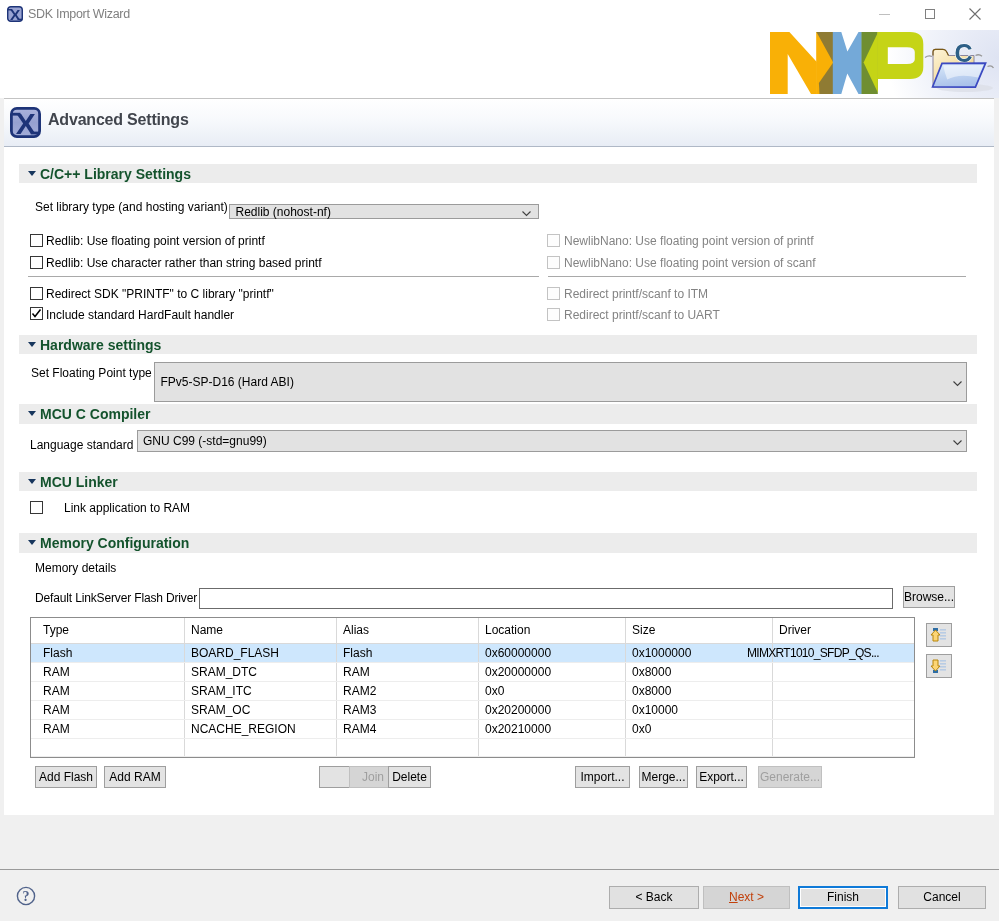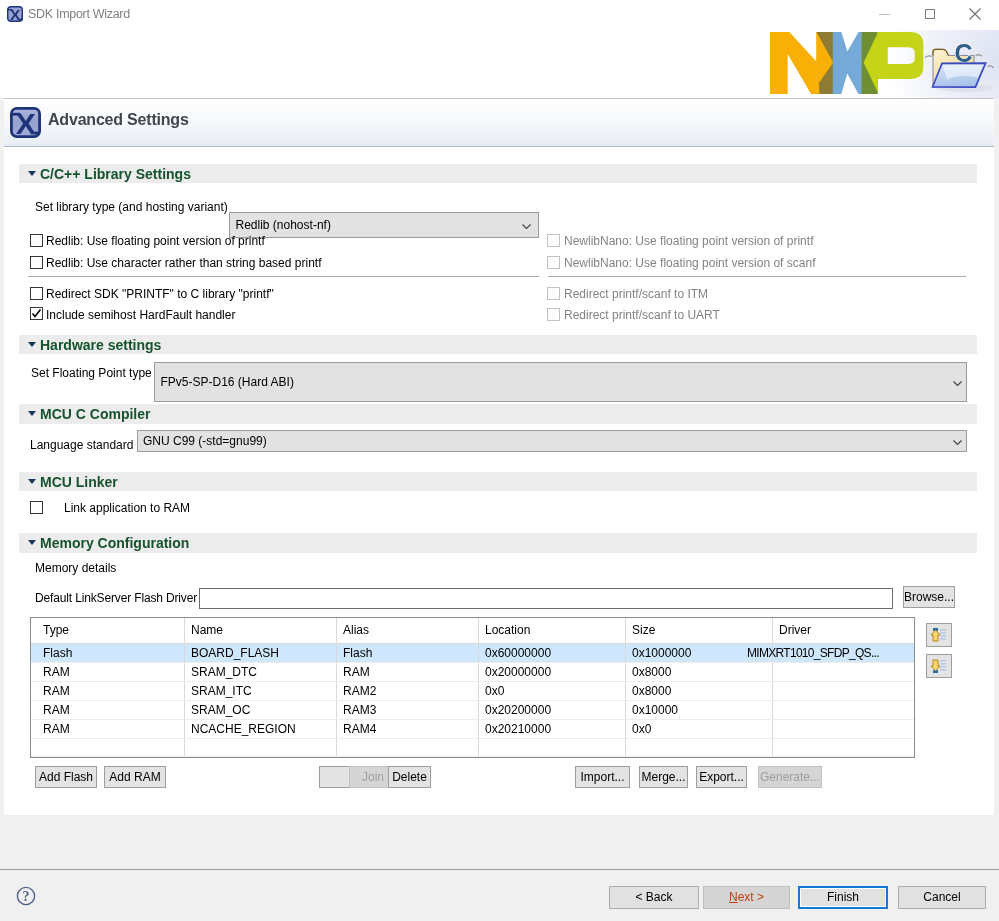--- a/index.html
+++ b/index.html
@@ -120,40 +120,40 @@
     <rect x="20.8" y="24.6" width="9" height="2.8" fill="#1e3478"></rect>
     <text x="15.8" y="27.4" text-anchor="middle" font-family="Liberation Sans, sans-serif" font-weight="bold" font-size="30" fill="#1e3478">X</text>
   </svg>
   <div class="abs advtitle">Advanced Settings</div>
 
   <div class="sec" style="top:164px;">
     <span class="tri"></span>
     <span class="st">C/C++ Library Settings</span>
   </div>
   <div class="lbl" style="left:35px; top:200px;">Set library type (and hosting variant)</div>
-  <div class="combo" style="left:229px; top:212px; width:310px; height:26px;">
+  <div class="combo" style="left:229px; top:204px; width:310px; height:15px;">
     <span class="ct">Redlib (nohost-nf)</span>
     <svg class="chev" viewBox="0 0 9 9">
       <path d="M0.5 2.5 L4.5 6.5 L8.5 2.5" stroke="#404040" stroke-width="1.1" fill="none"></path>
     </svg>
   </div>
 
   <div class="cb" style="left:29.5px; top:234px;"></div>
   <div class="lbl" style="left:46px; top:234px;">Redlib: Use floating point version of printf</div>
   <div class="cb" style="left:29.5px; top:256px;"></div>
   <div class="lbl" style="left:46px; top:256px;">Redlib: Use character rather than string based printf</div>
   <div class="sepline" style="left:28px; top:276px; width:511px;"></div>
   <div class="cb" style="left:29.5px; top:287px;"></div>
   <div class="lbl" style="left:46px; top:287px;">Redirect SDK "PRINTF" to C library "printf"</div>
   <div class="cb" style="left:29.5px; top:307px;">
     <svg width="11" height="11" viewBox="0 0 11 11" style="position:absolute;left:0;top:0;">
       <path d="M1.5 5.5 L4 8.5 L9.5 1.5" stroke="#000" stroke-width="1.5" fill="none"></path>
     </svg>
   </div>
-  <div class="lbl" style="left:46px; top:308px;">Include semihost HardFault handler</div>
+  <div class="lbl" style="left:46px; top:308px;">Include standard HardFault handler</div>
 
   <div class="cbd" style="left:547px; top:234px;"></div>
   <div class="lbld" style="left:564px; top:234px;">NewlibNano: Use floating point version of printf</div>
   <div class="cbd" style="left:547px; top:256px;"></div>
   <div class="lbld" style="left:564px; top:256px;">NewlibNano: Use floating point version of scanf</div>
   <div class="sepline" style="left:548px; top:276px; width:418px;"></div>
   <div class="cbd" style="left:547px; top:287px;"></div>
   <div class="lbld" style="left:564px; top:287px;">Redirect printf/scanf to ITM</div>
   <div class="cbd" style="left:547px; top:308px;"></div>
   <div class="lbld" style="left:564px; top:308px;">Redirect printf/scanf to UART</div>

